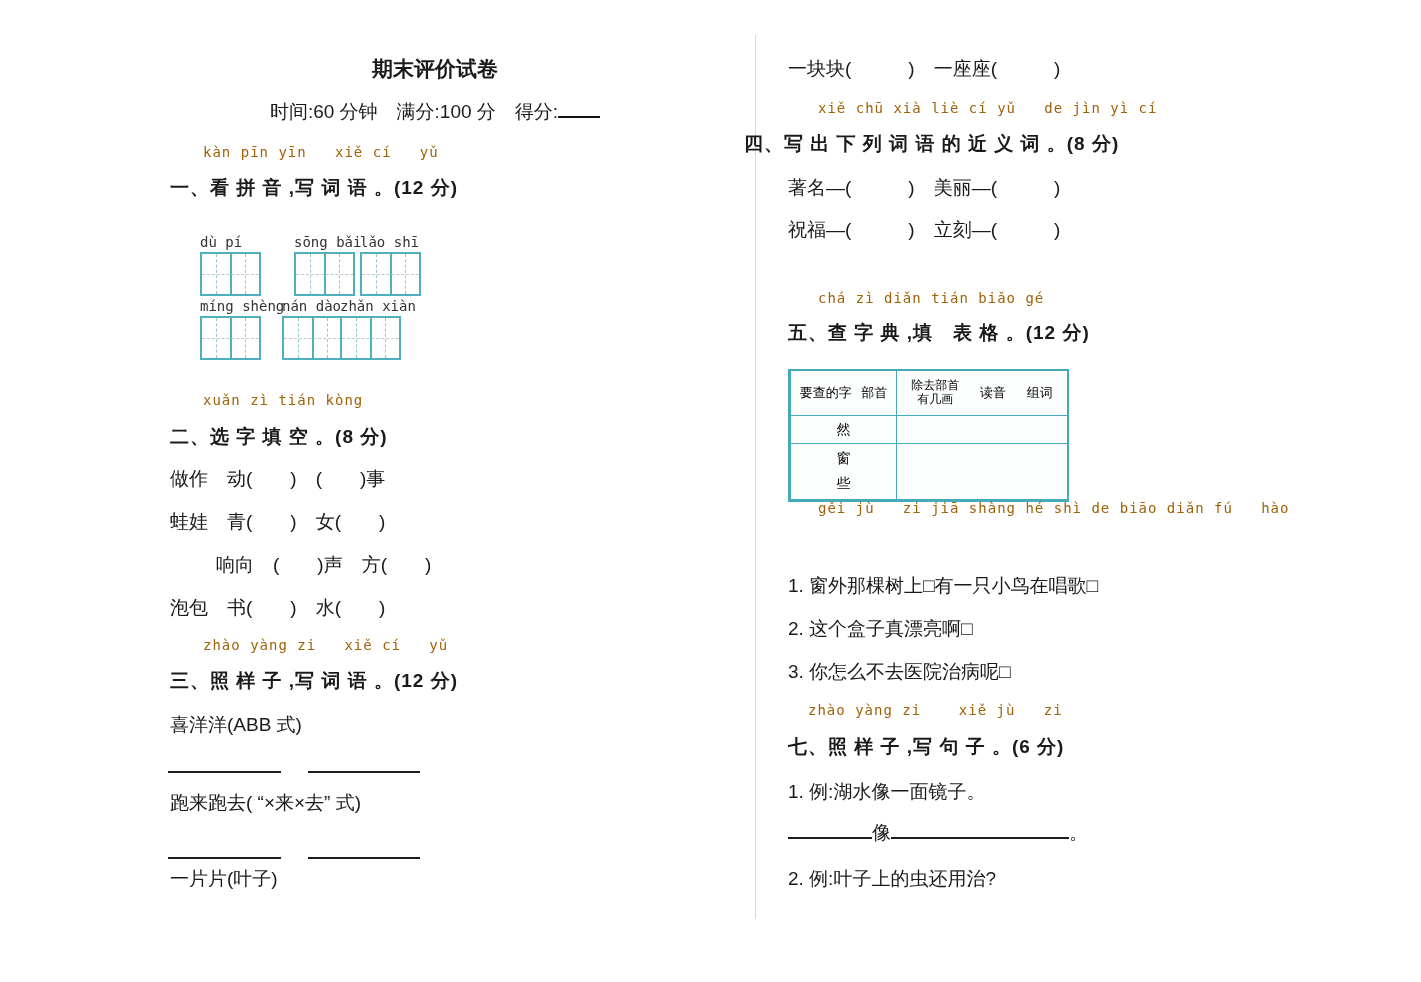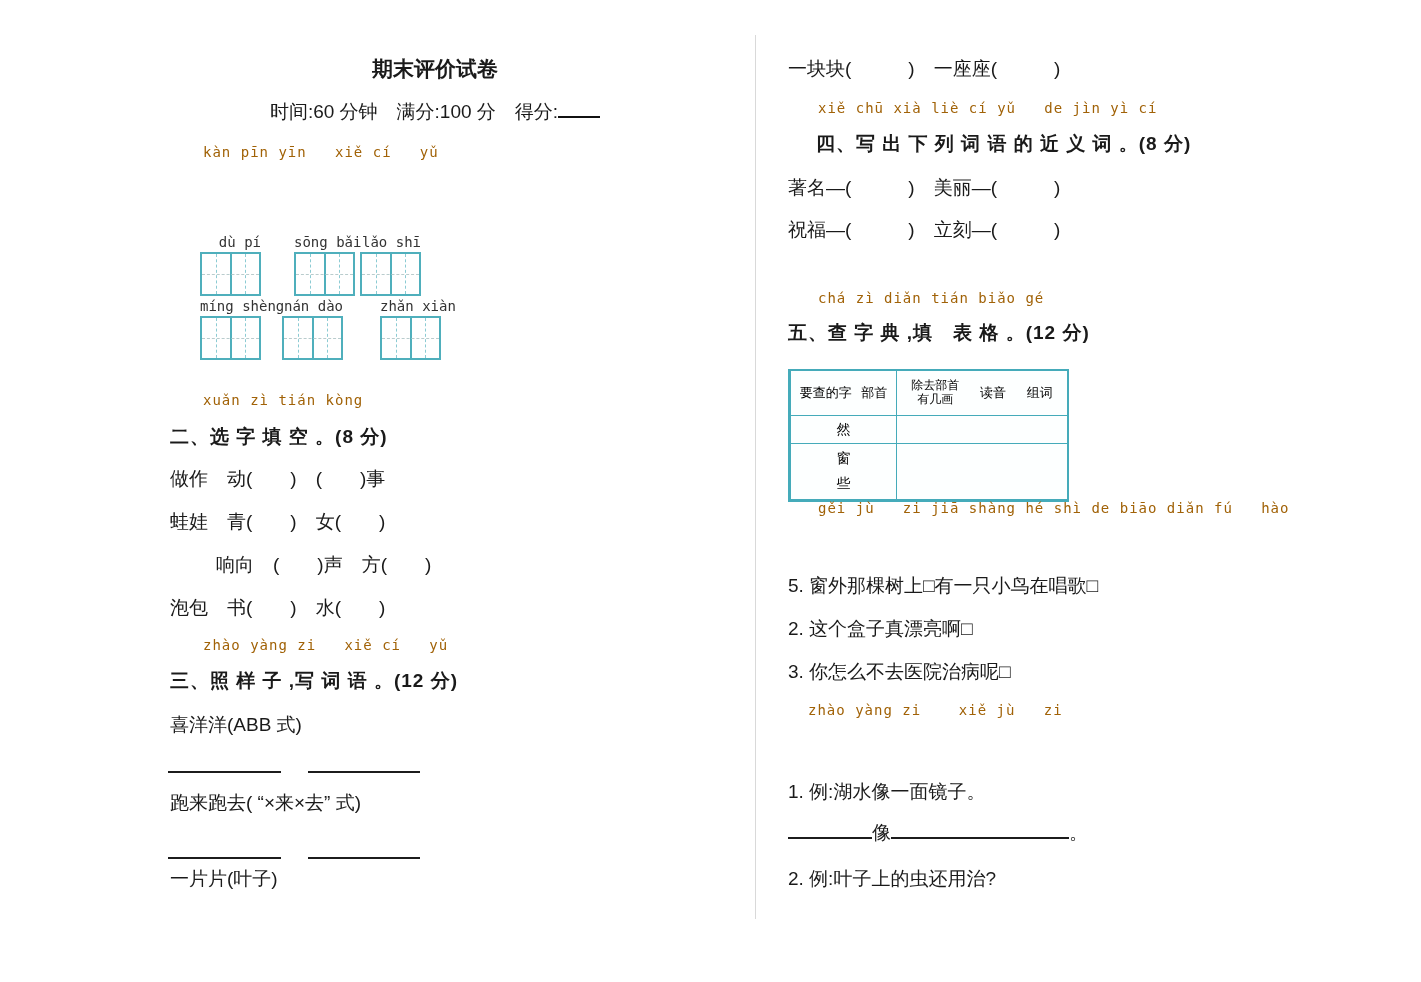--- a/index.html
+++ b/index.html
@@ -11,21 +11,21 @@
   .line{position:absolute;font-size:19px;line-height:24px;white-space:nowrap;color:#1a1a1a;}
   .heading{font-weight:bold;letter-spacing:1px;}
   .title{font-size:21px;font-weight:bold;text-align:center;width:530px;}
   .meta{width:530px;text-align:center;font-size:19px;}
   .pinyin{
     position:absolute;font-family:"DejaVu Sans Mono","Liberation Mono",monospace;
     font-size:14px;color:#a16207;white-space:pre;letter-spacing:1px;
   }
   .score-line{display:inline-block;width:42px;border-bottom:2px solid #111;height:16px;vertical-align:baseline;}
   
-  .word{position:absolute;width:61px;text-align:right;}
+  .word{position:absolute;width:61px;text-align:left;}
   .py{font-family:"DejaVu Sans Mono","Liberation Mono",monospace;font-size:14px;color:#333;
       white-space:nowrap;height:16px;margin-bottom:2px;letter-spacing:0;}
   .tzg{position:relative;display:flex;height:40px;border:2px solid #4fafbc;background:#fff;}
   .tzg .cell{flex:1;position:relative;}
   .tzg .cell + .cell{border-left:2px solid #4fafbc;}
   .tzg .cell::before{content:"";position:absolute;left:50%;top:0;bottom:0;border-left:1px dashed #8ccbd3;}
   .tzg::after{content:"";position:absolute;left:0;right:0;top:50%;border-top:1px dashed #b9cccd;}
   
   .uline{position:absolute;height:2px;background:#1c1c1c;}
   .iblank{display:inline-block;border-bottom:2px solid #1c1c1c;height:17px;vertical-align:baseline;}
@@ -50,20 +50,21 @@
 <div class="page">
   <div class="divider"></div>
 
   <div class="line title" style="left:170px;top:50px;">期末评价试卷</div>
 
   <div class="line meta" style="left:170px;top:93px;">
     <span>时间:60 分钟　满分:100 分　得分:</span><span class="score-line"></span>
   </div>
 
   <div class="pinyin" style="left:203px;top:137px;">kàn pīn yīn   xiě cí   yǔ</div>
+  <div class="line heading" style="left:170px;top:169px;">一、看 拼 音 ,写 词 语 。(12 分)</div>
 
   <div class="word" style="left:200px;top:227px;">
     <div class="py">dù  pí</div>
     <div class="tzg">
         <div class="cell"></div>
         <div class="cell"></div>
       </div>
   </div>
   <div class="word" style="left:282px;top:227px;padding-left:12px;">
     <div class="py">sōng bǎi</div>
@@ -87,21 +88,21 @@
         <div class="cell"></div>
       </div>
   </div>
   <div class="word" style="left:282px;top:291px;">
     <div class="py">nán  dào</div>
     <div class="tzg">
         <div class="cell"></div>
         <div class="cell"></div>
       </div>
   </div>
-  <div class="word" style="left:380px;top:291px;">
+  <div class="word" style="left:340px;top:291px;">
     <div class="py">zhǎn xiàn</div>
     <div class="tzg">
         <div class="cell"></div>
         <div class="cell"></div>
       </div>
   </div>
 
   <div class="pinyin" style="left:203px;top:385px;">xuǎn zì tián kòng</div>
   <div class="line heading" style="left:170px;top:418px;">二、选 字 填 空 。(8 分)</div>
   <div class="line" style="left:170px;top:460px;">做作　动(　　)　(　　)事</div>
@@ -115,21 +116,21 @@
   <div class="uline" style="left:168px;top:764px;width:113px;"></div>
   <div class="uline" style="left:308px;top:764px;width:112px;"></div>
   <div class="line" style="left:170px;top:784px;">跑来跑去( “×来×去” 式)</div>
   <div class="uline" style="left:168px;top:850px;width:113px;"></div>
   <div class="uline" style="left:308px;top:850px;width:112px;"></div>
   <div class="line" style="left:170px;top:860px;">一片片(叶子)</div>
 
   <div class="line" style="left:788px;top:50px;">一块块(　　　)　一座座(　　　)</div>
 
   <div class="pinyin" style="left:818px;top:93px;">xiě chū xià liè cí yǔ   de jìn yì cí</div>
-  <div class="line heading" style="left:816px;top:125px;">四、写 出 下 列 词 语 的 近 义 词 。(8 分)</div>
+  <div class="line heading" style="left:744px;top:125px;">四、写 出 下 列 词 语 的 近 义 词 。(8 分)</div>
   <div class="line" style="left:788px;top:169px;">著名—(　　　)　美丽—(　　　)</div>
   <div class="line" style="left:788px;top:211px;">祝福—(　　　)　立刻—(　　　)</div>
 
   <div class="pinyin" style="left:818px;top:283px;">chá zì diǎn tián biǎo gé</div>
   <div class="line heading" style="left:788px;top:314px;">五、查 字 典 ,填　表 格 。(12 分)</div>
 
   <div class="dtable">
     <div class="tcell left-col">
       <span>要查的字</span>
       <span>部首</span>
@@ -147,23 +148,24 @@
     </div>
     <div class="trow"></div>
     <div class="tcell left-col trow char-cell">
       <span>窗</span>
       <span>些</span>
     </div>
     <div class="trow"></div>
   </div>
 
   <div class="pinyin" style="left:818px;top:493px;">gěi jù   zi jiā shàng hé shì de biāo diǎn fú   hào</div>
-  <div class="line" style="left:788px;top:567px;">5. 窗外那棵树上□有一只小鸟在唱歌□</div>
+  <div class="line" style="left:788px;top:567px;">1. 窗外那棵树上□有一只小鸟在唱歌□</div>
   <div class="line" style="left:788px;top:610px;">2. 这个盒子真漂亮啊□</div>
   <div class="line" style="left:788px;top:653px;">3. 你怎么不去医院治病呢□</div>
 
   <div class="pinyin" style="left:808px;top:695px;">zhào yàng zi    xiě jù   zi</div>
+  <div class="line heading" style="left:788px;top:728px;">七、照 样 子 ,写 句 子 。(6 分)</div>
   <div class="line" style="left:788px;top:773px;">1. 例:湖水像一面镜子。</div>
   <div class="line" style="left:788px;top:813px;">
     <span class="iblank" style="width:84px;"></span><span>像</span><span class="iblank" style="width:178px;"></span><span>。</span>
   </div>
   <div class="line" style="left:788px;top:860px;">2. 例:叶子上的虫还用治?</div>
 </div>
 
 </body></html>

